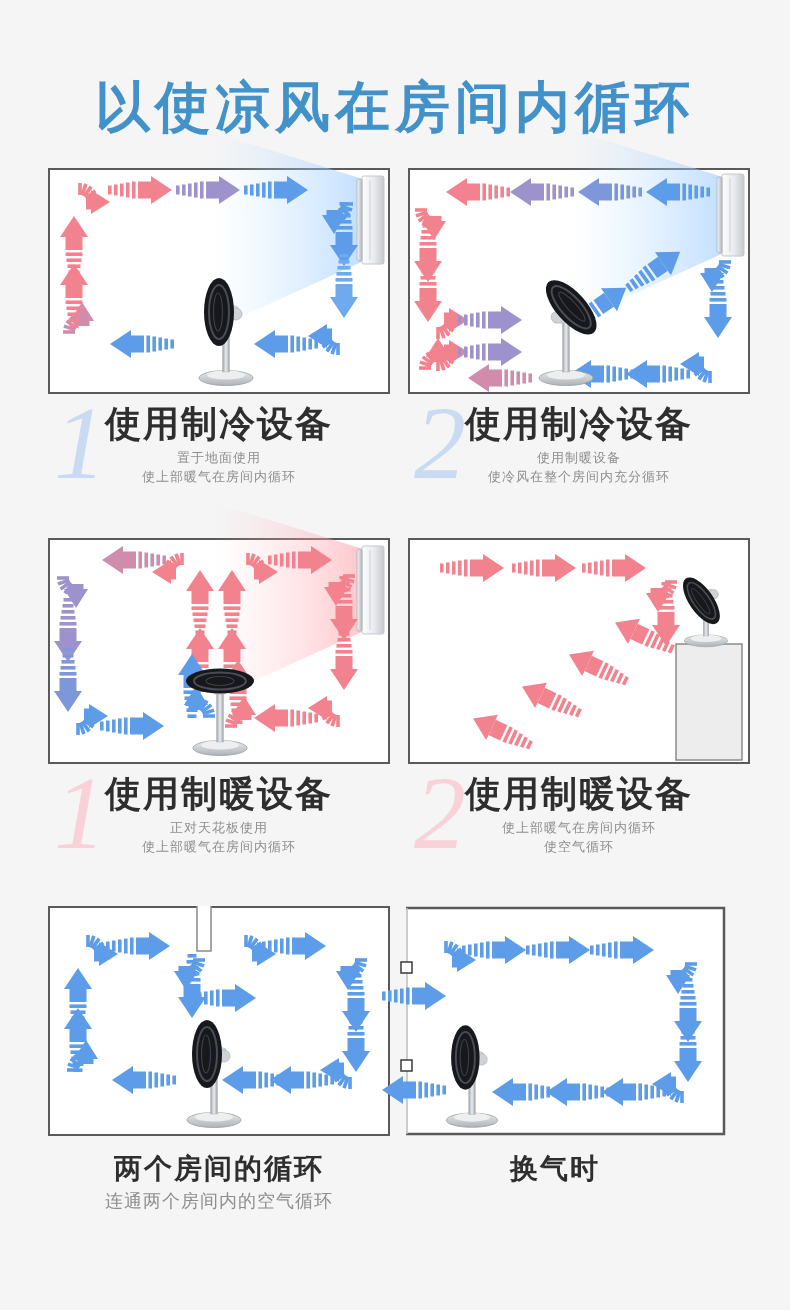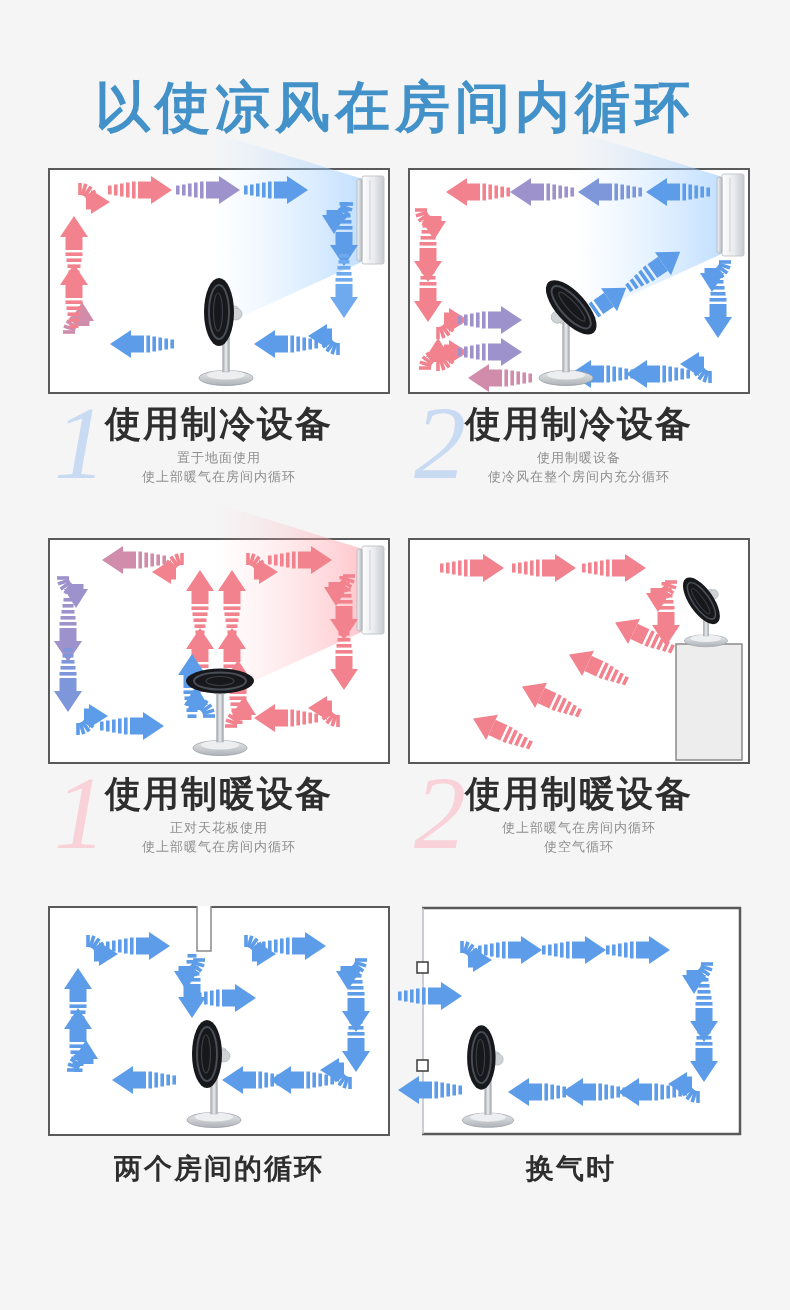--- a/index.html
+++ b/index.html
@@ -8,21 +8,21 @@
     font-family:"Liberation Sans","DejaVu Sans",sans-serif;
   }
   .page-title{
     position:absolute;top:34px;left:0;width:790px;text-align:center;
     font-family:"Liberation Serif","DejaVu Serif",serif;
     font-size:55px;font-weight:bold;letter-spacing:5px;color:#4291c8;
   }
   .cell{position:absolute;width:342px;}
   .cell1{left:48px;top:168px}.cell2{left:408px;top:168px}
   .cell3{left:48px;top:538px}.cell4{left:408px;top:538px}
-  .cell5{left:48px;top:906px}.cell6{left:400px;top:906px}
+  .cell5{left:48px;top:906px}.cell6{left:384px;top:906px}
   .panel{display:block;width:342px;overflow:visible;}
   .caption{position:relative;text-align:center;}
   .cap-r12{margin-top:6px;}
   .cap-r3{margin-top:14px;}
   .num{
     position:absolute;left:6px;top:-6px;
     font-family:"Liberation Serif","DejaVu Serif",serif;
     font-style:italic;font-size:104px;line-height:0.95;font-weight:400;
   }
   .cap-title{font-size:36px;font-weight:bold;color:#2e2e2e;letter-spacing:2px;}
@@ -918,20 +918,21 @@
           <rect x="0" y="-6" width="12" height="12" rx="3" fill="#d7dadd" stroke="#aab0b5" stroke-width="0.6"></rect>
           <circle cx="10" cy="2" r="6" fill="#cfd3d6" stroke="#a5abb0" stroke-width="0.6"></circle>
           <ellipse cx="-7" cy="0" rx="15" ry="34" fill="#17181c"></ellipse>
           <ellipse cx="-7" cy="0" rx="10" ry="27" fill="none" stroke="#494d55" stroke-width="2"></ellipse>
           <ellipse cx="-8" cy="0" rx="4.5" ry="19" fill="none" stroke="#3b3e45" stroke-width="1.2"></ellipse>
         </g>
       </g>
     </svg>
   <div class="caption cap-r3">
     <div class="cap-title cap-title-r3">两个房间的循环</div>
+    <div class="cap-sub cap-sub-r3">连通两个房间内的空气循环</div>
   </div>
 </div>
 
 <div class="cell cell6">
   <svg class="panel" viewBox="0 0 342 230" height="230">
       <rect x="22" y="2" width="318" height="226" fill="#ffffff"></rect>
       <path d="M22 2 H340 V228 H22" fill="none" stroke="#5a5a5a" stroke-width="2.5"></path>
       <line x1="23" y1="2" x2="23" y2="228" stroke="#b9bdc2" stroke-width="1.5"></line>
       <rect x="17" y="56" width="11" height="11" fill="#ffffff" stroke="#3a3a3a" stroke-width="1.5"></rect>
       <rect x="17" y="154" width="11" height="11" fill="#ffffff" stroke="#3a3a3a" stroke-width="1.5"></rect>

